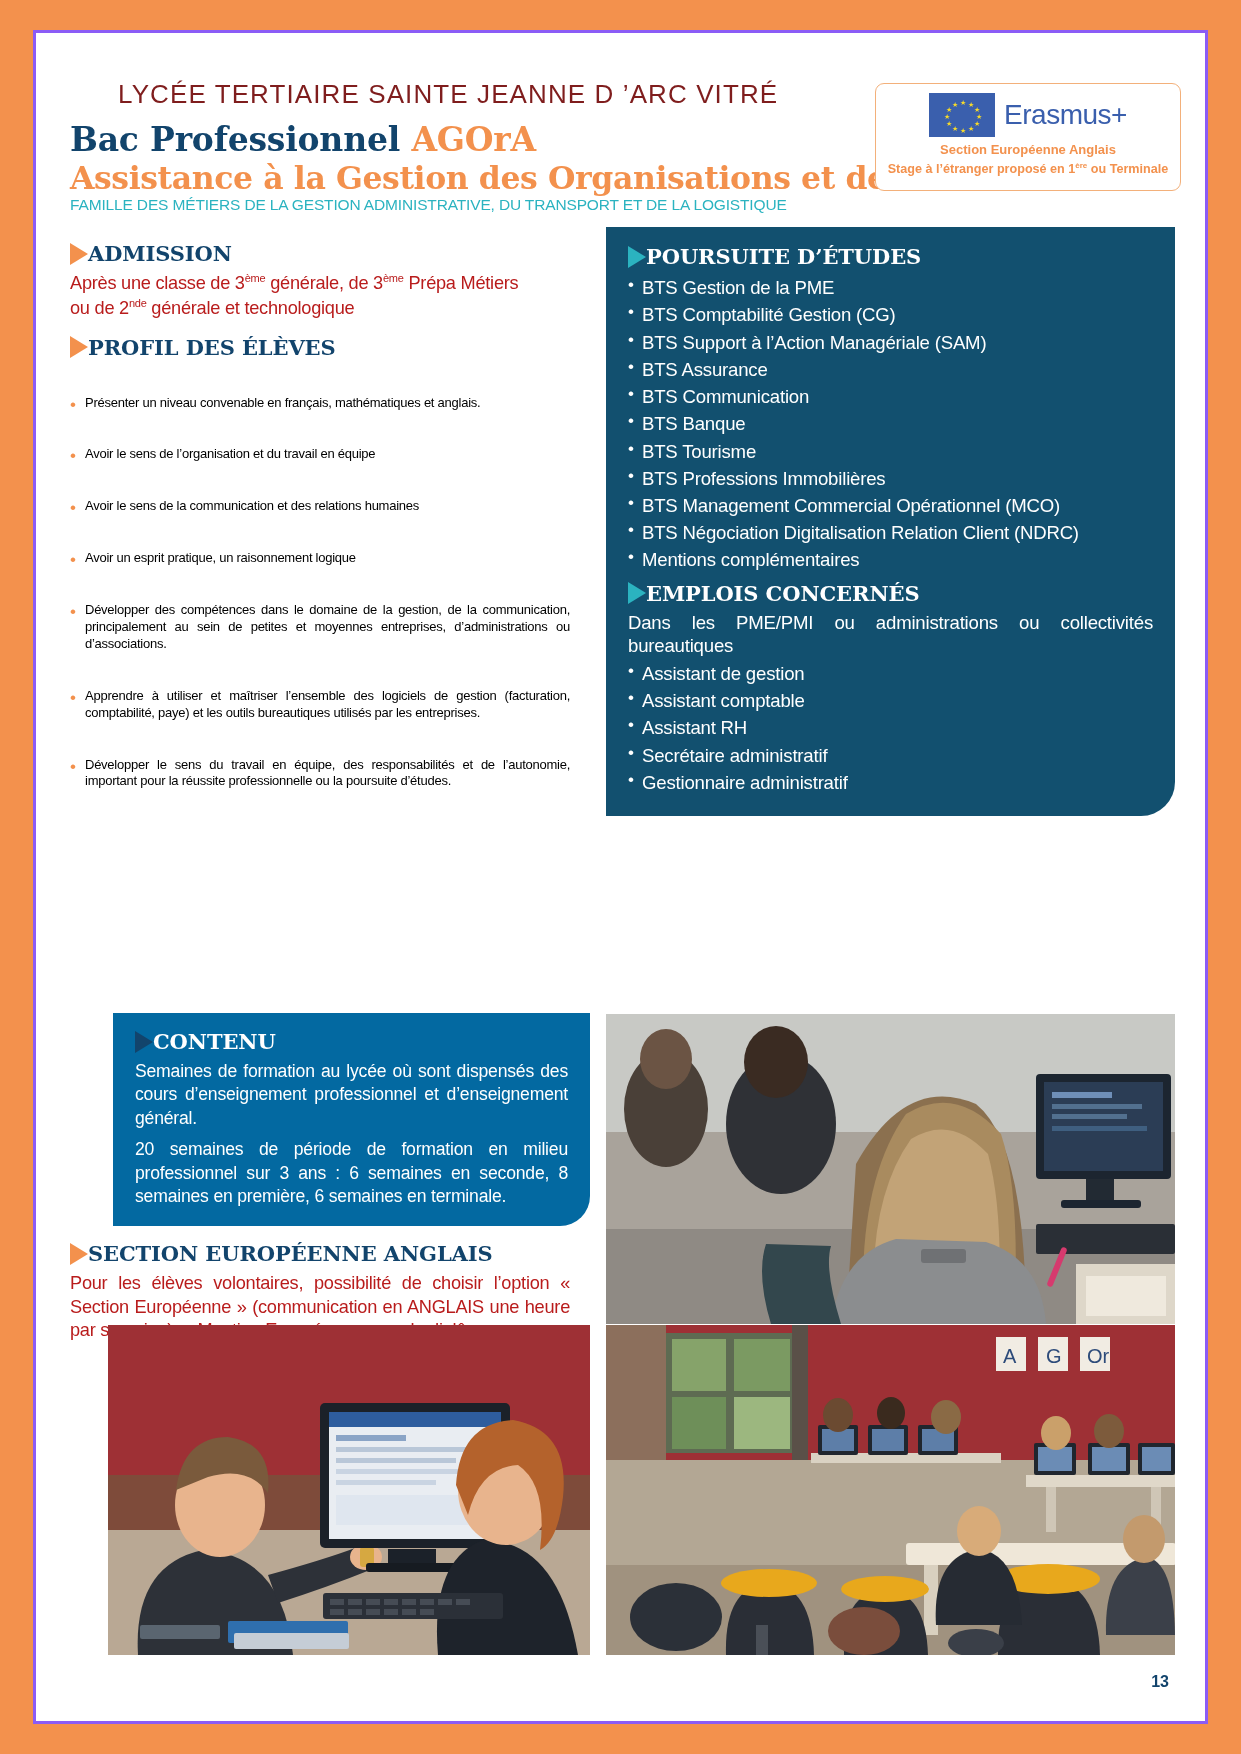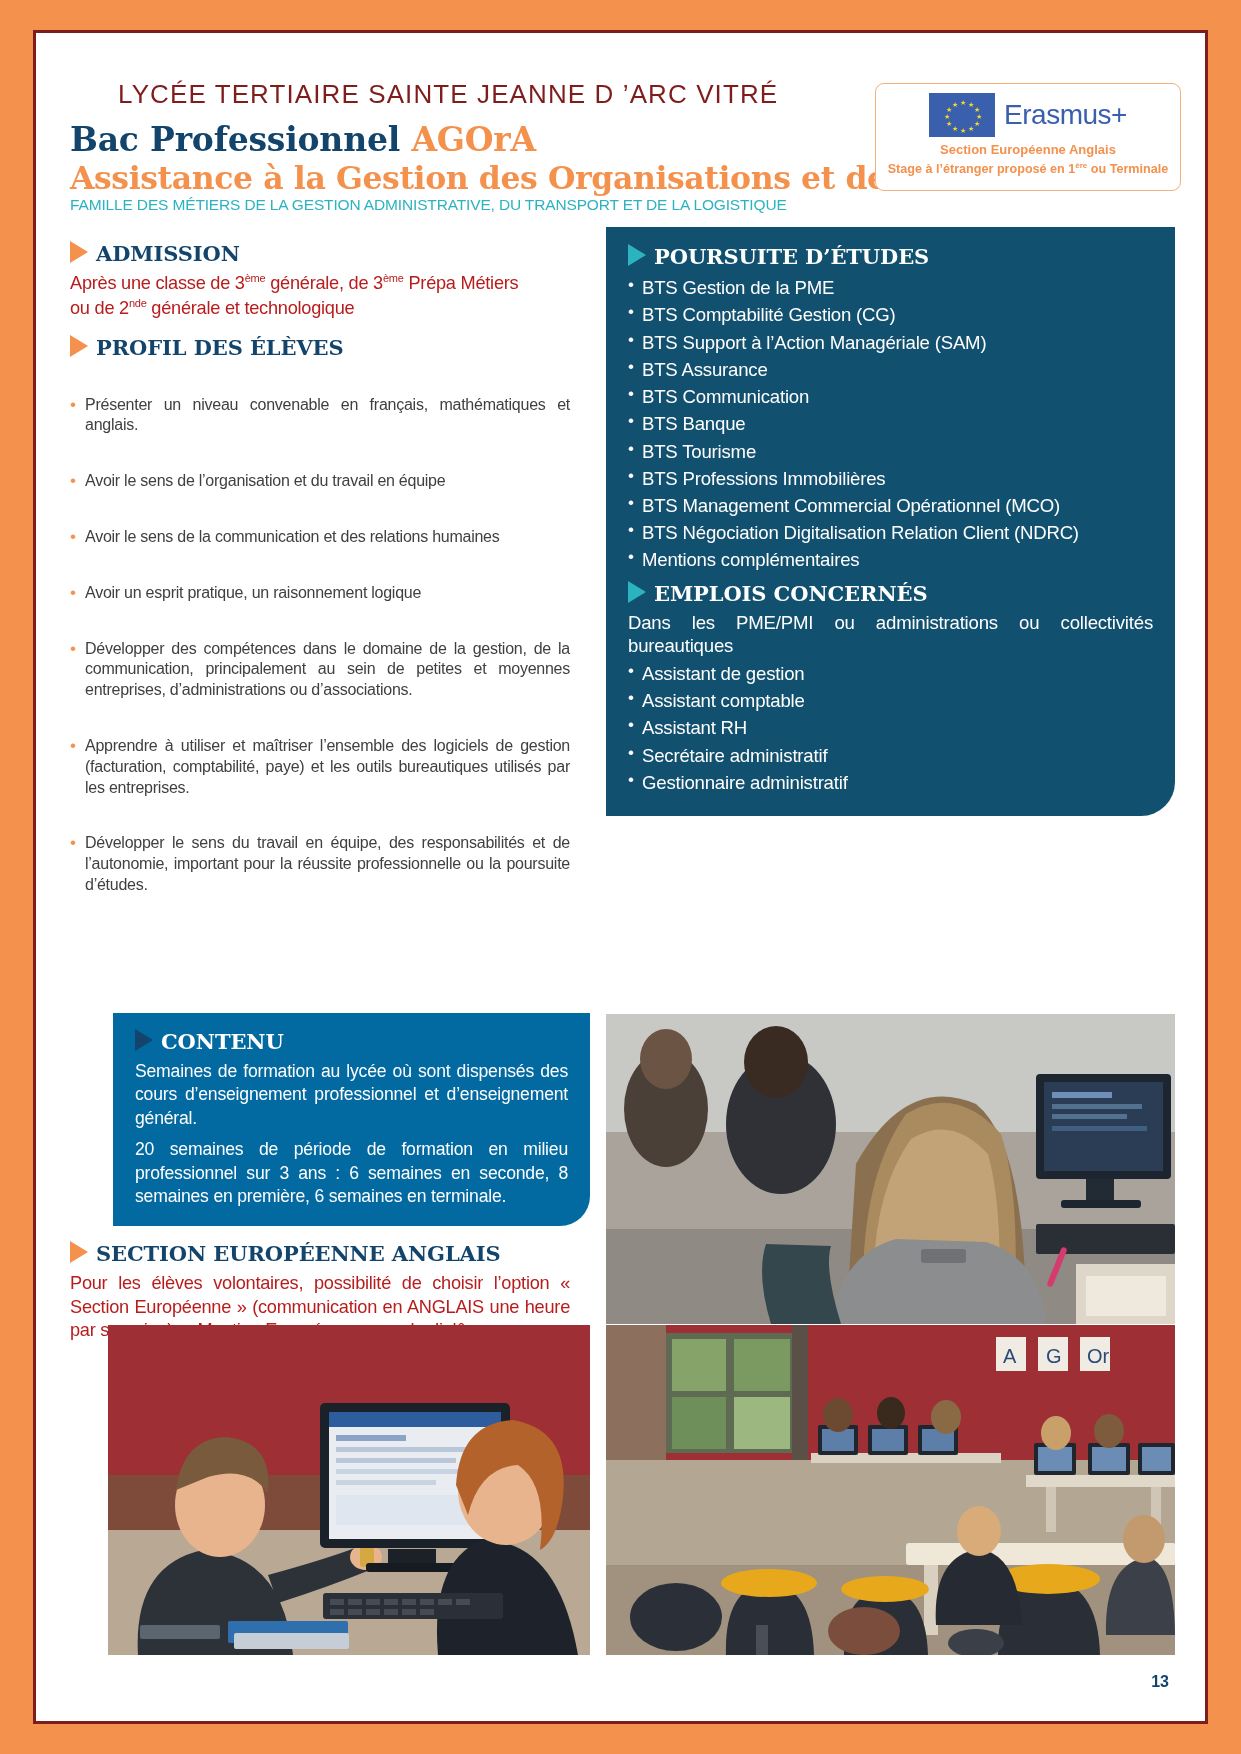--- a/index.html
+++ b/index.html
@@ -10,21 +10,21 @@
   }
   .page-outer {
     position: absolute; inset: 0;
     background: #f3914d;
   }
   .page-inner {
     position: absolute;
     left: 33px; top: 30px;
     width: 1175px; height: 1694px;
     background: #ffffff;
-    border: 3px solid #7f1d1d;
+    border: 3px solid #8b5cf6;
   }
   .content {
     position: absolute;
     left: 34px; top: 28px;
     width: 1105px; height: 1632px;
   }
 
   
   .school-name {
     font-size: 26px;
@@ -99,21 +99,21 @@
     position: relative;
     margin-top: 13px;
   }
   .col-left {
     position: absolute; left: 0; top: 0;
     width: 500px;
   }
 
   
   .head {
-    display: flex; gap: 8px;
+    display: flex; align-items: center; gap: 0;
     margin-top: 14px; margin-bottom: 5px;
   }
   .tri {
     width: 0; height: 0;
     border-top: 11px solid transparent;
     border-bottom: 11px solid transparent;
     border-left: 18px solid #f3914d;
     flex: none;
   }
   .tri.teal { border-left-color: #2bb3c0; }
@@ -130,21 +130,21 @@
     font-size: 18.2px; line-height: 1.30; color: #b91c1c;
     text-align: justify;
     margin-bottom: 4px;
     letter-spacing: -0.25px;
   }
   .para.nojust { text-align: left; }
   .para sup { font-size: 11px; }
   ul.bl { list-style: none; }
   ul.bl li {
     position: relative;
-    font-size: 16px; line-height: 1.30; color: #404040;
+    font-size: 13px; line-height: 1.30; color: #000000;
     padding-left: 15px;
     margin-bottom: 3px;
     text-align: justify;
     letter-spacing: -0.25px;
     margin-top: 35px;
   }
   ul.bl li::before {
     content: "•"; position: absolute; left: 0; top: -1px;
     color: #f3914d; font-size: 17px;
   }

